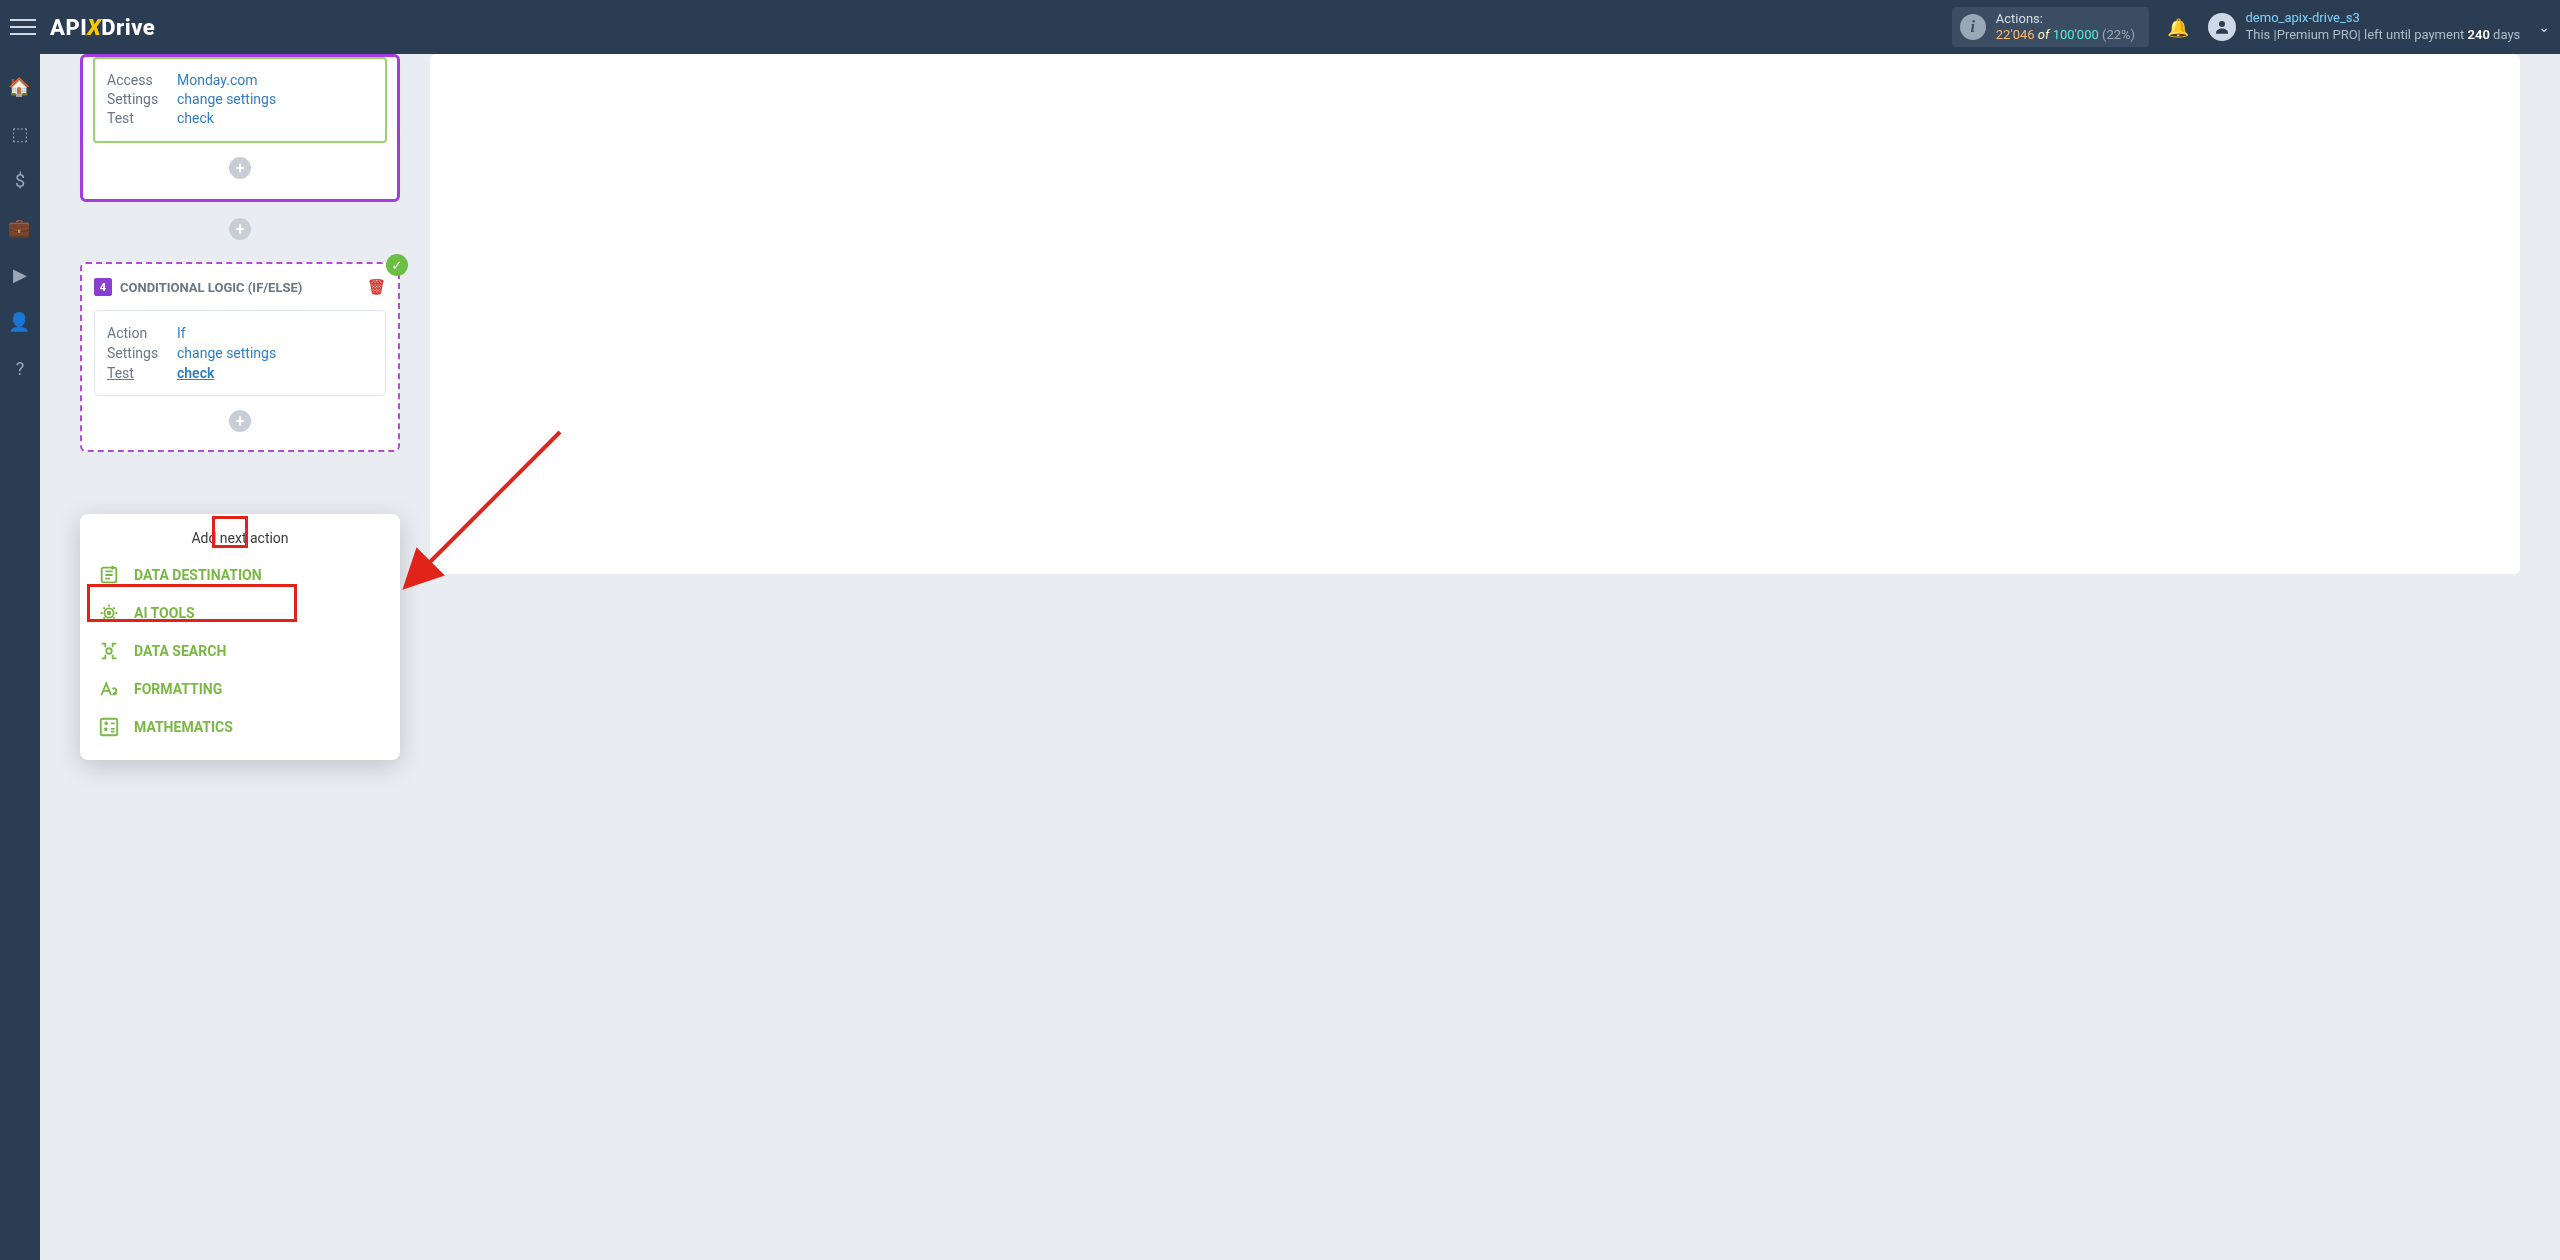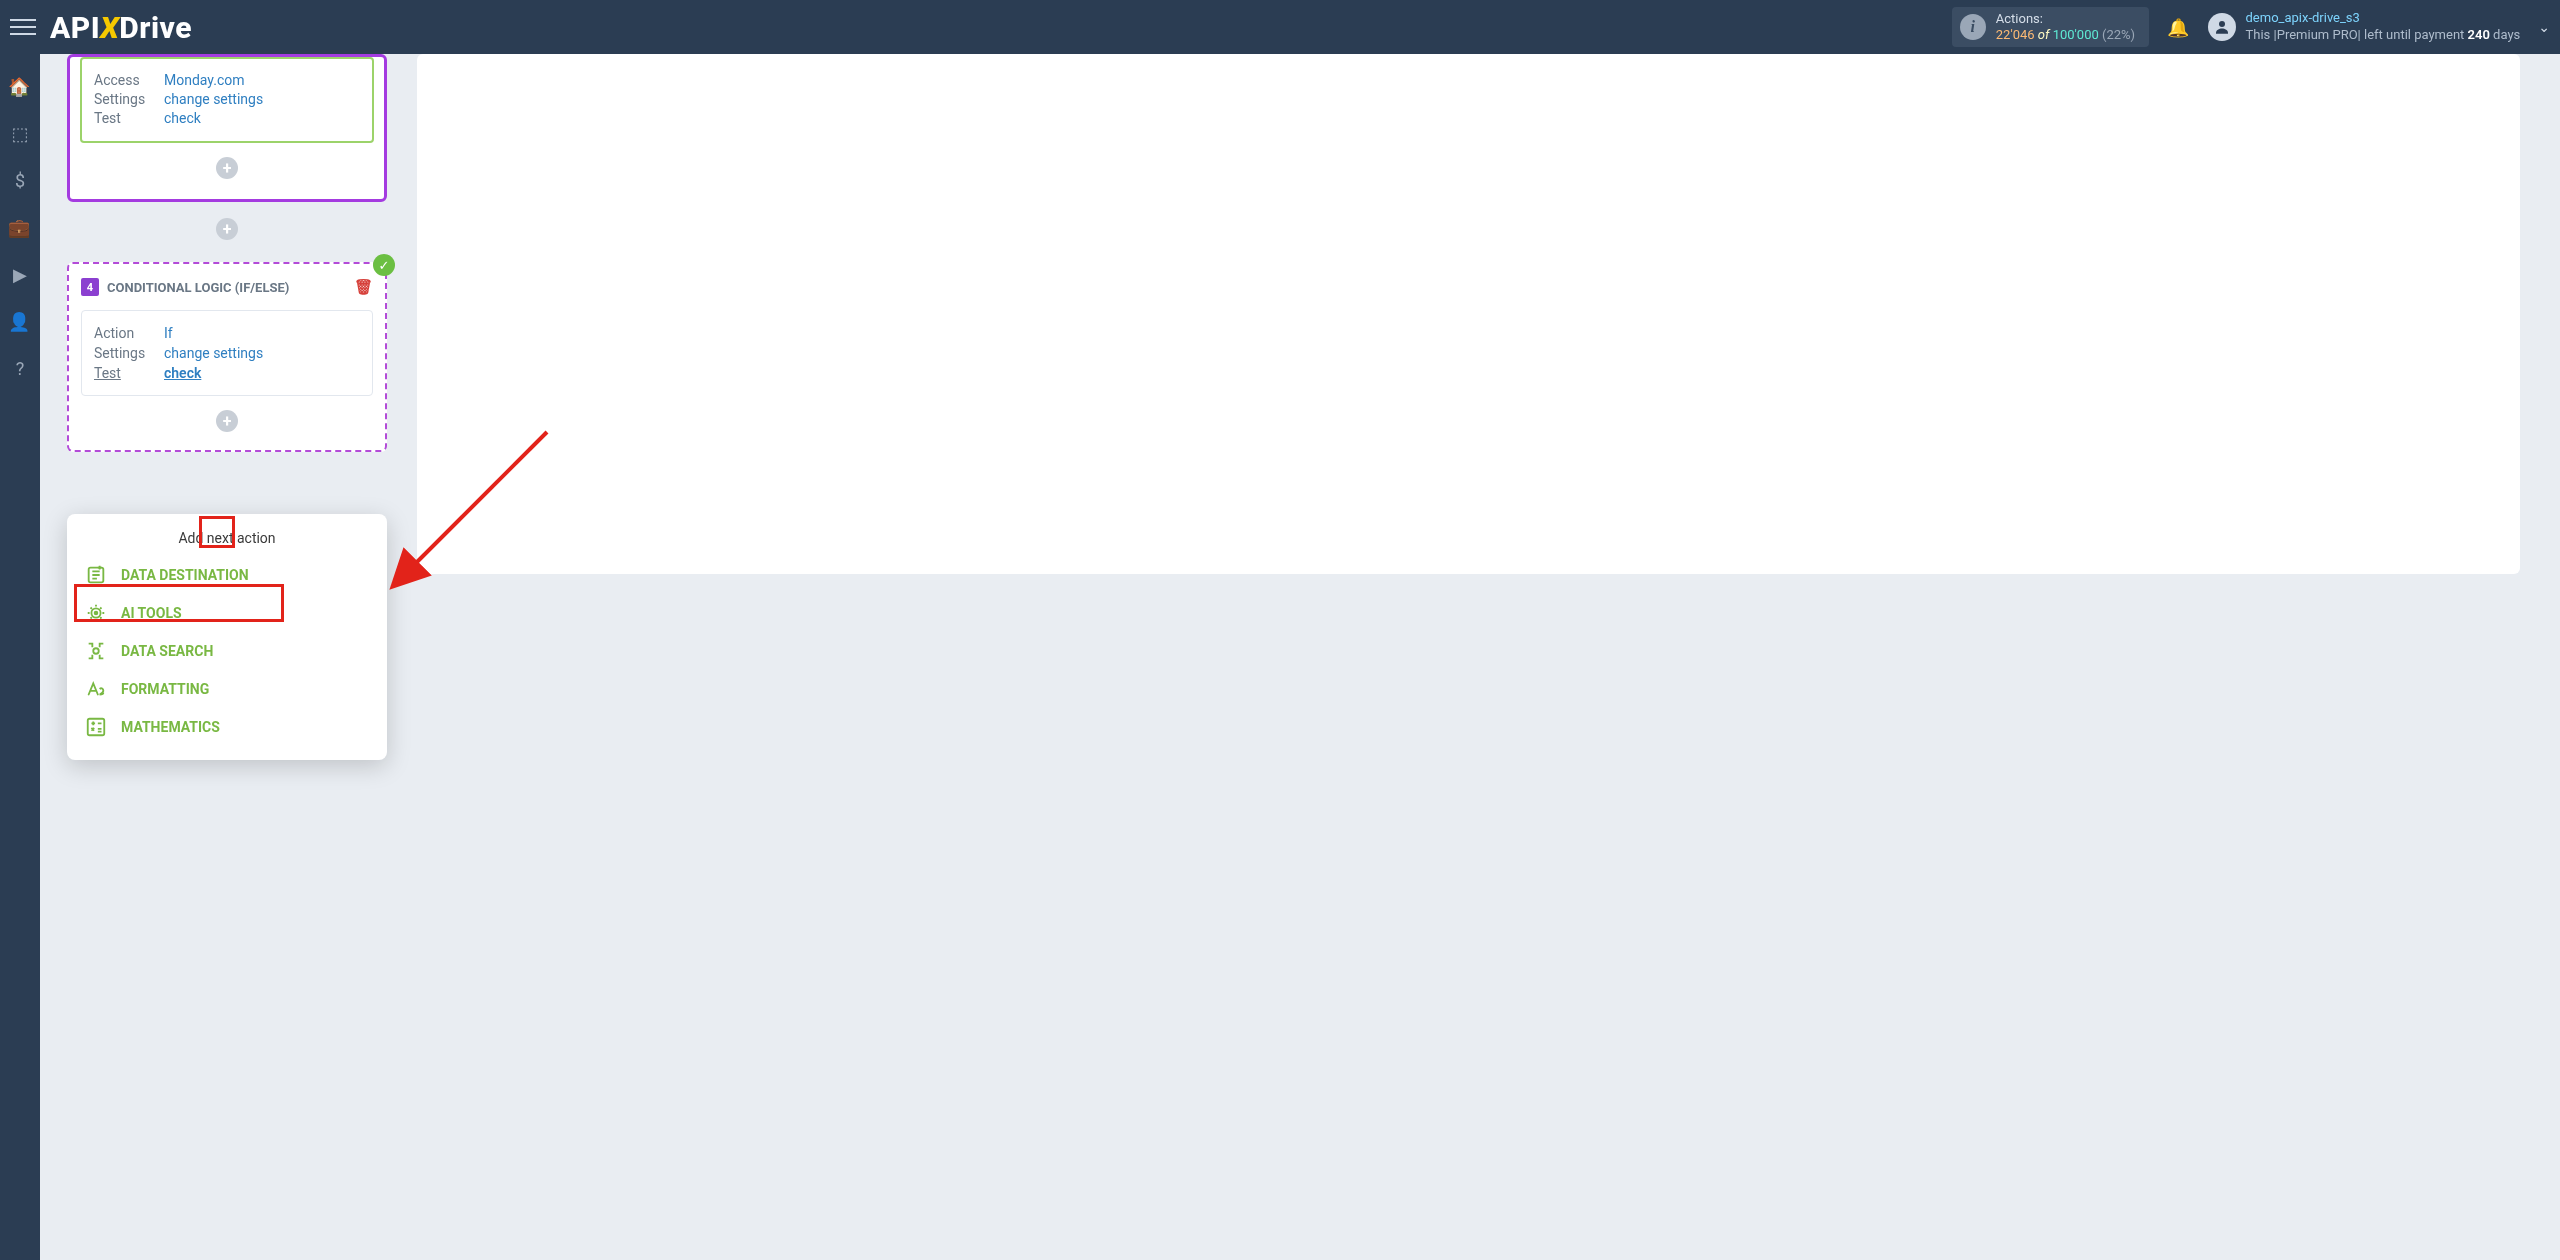--- a/index.html
+++ b/index.html
@@ -1,21 +1,21 @@
 <!DOCTYPE html>
 <html><head>
 <meta charset="utf-8">
 <style>
   *{margin:0;padding:0;box-sizing:border-box;font-family:-apple-system,BlinkMacSystemFont,"Segoe UI",Roboto,Arial,sans-serif}
   body{background:#e9edf2;height:100vh;overflow:hidden}
   
   .topbar{height:54px;background:#2b3d53;display:flex;align-items:center;padding:0 10px;color:#fff}
   .hamburger{width:26px;height:26px;display:flex;flex-direction:column;justify-content:center;gap:5px;margin-right:14px;cursor:pointer}
   .hamburger span{height:2px;background:#cfd9e5;display:block}
-  .logo{font-weight:800;font-size:30px;letter-spacing:.5px}
+  .logo{font-weight:800;font-size:22px;letter-spacing:.5px}
   .logo .x{color:#f6c900;font-style:italic;font-weight:900}
   .topbar .spacer{flex:1}
   .actions-box{background:#3b4d63;border-radius:4px;height:40px;display:flex;align-items:center;padding:4px 14px 4px 8px;margin-right:18px}
   .actions-box .info-ic{width:26px;height:26px;border-radius:50%;background:#9aa7b7;color:#3b4d63;display:flex;align-items:center;justify-content:center;font-family:Georgia,serif;font-weight:bold;font-style:italic;font-size:16px;margin-right:10px}
   .actions-box .txt{font-size:13px;line-height:1.25}
   .actions-box .l1{color:#d5dee9}
   .actions-box .l2 .n1{color:#fdba74}
   .actions-box .l2 .of{color:#fef9c3;font-style:italic}
   .actions-box .l2 .n2{color:#5eead4}
   .actions-box .l2 .pct{color:#9aa7b7;}
@@ -26,21 +26,21 @@
   .userblock .u{color:#7dd3fc}
   .userblock .p{color:#aebccc}
   .userblock .p .days{color:#fff;font-weight:600}
   .carrot{margin-left:18px;color:#cfd9e5;font-size:14px}
   
   .layout{display:flex;height:calc(100vh - 54px)}
   .rail{width:40px;background:#2b3d53;display:flex;flex-direction:column;align-items:center;padding-top:22px;gap:26px}
   .rail .ic{color:#9aa7b7;font-size:18px}
   
   .content{flex:1;position:relative;overflow:auto}
-  .canvas{display:flex;gap:30px;padding:0 40px 40px 27px}
+  .canvas{display:flex;gap:30px;padding:0 40px 40px 40px}
   .col-left{width:320px;position:relative}
   .col-right{flex:1}
   .empty-card{background:#fff;border-radius:6px;height:520px;margin-top:0}
   
   .card-purple{border:3px solid #a43be0;border-radius:6px;background:#fff;padding:0 0 20px 0}
   .inner-green{margin:0 10px;border:2px solid #9cd36a;border-radius:4px;background:#fff;padding:10px 12px 12px}
   .kv{display:flex;font-size:14px;margin:3px 0}
   .kv .k{width:70px;color:#6a7785}
   .kv .v{color:#2f7fc1}
   .plus{width:22px;height:22px;border-radius:50%;background:#c8ced6;color:#fff;display:flex;align-items:center;justify-content:center;font-size:16px;font-weight:bold;margin:14px auto 0}

